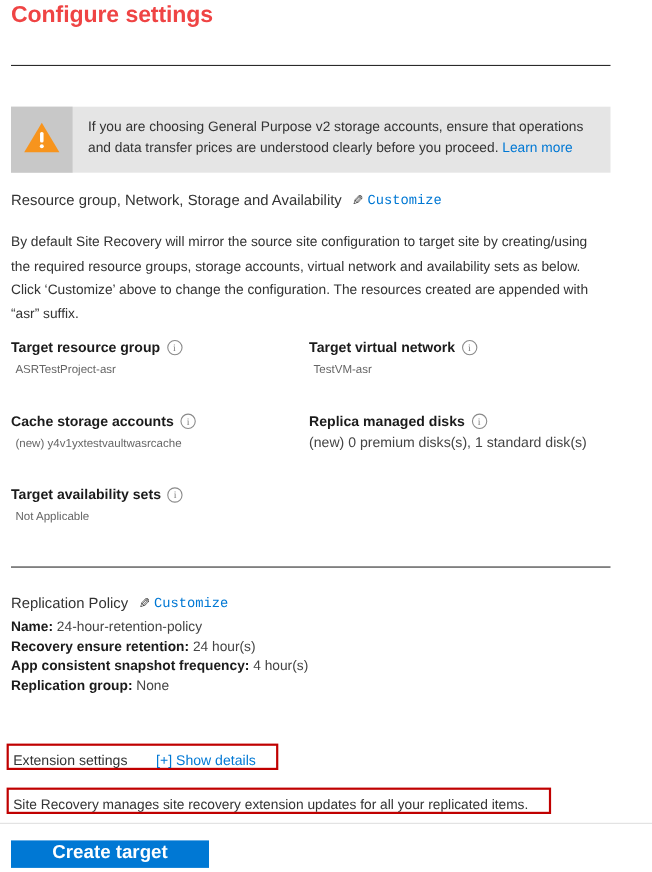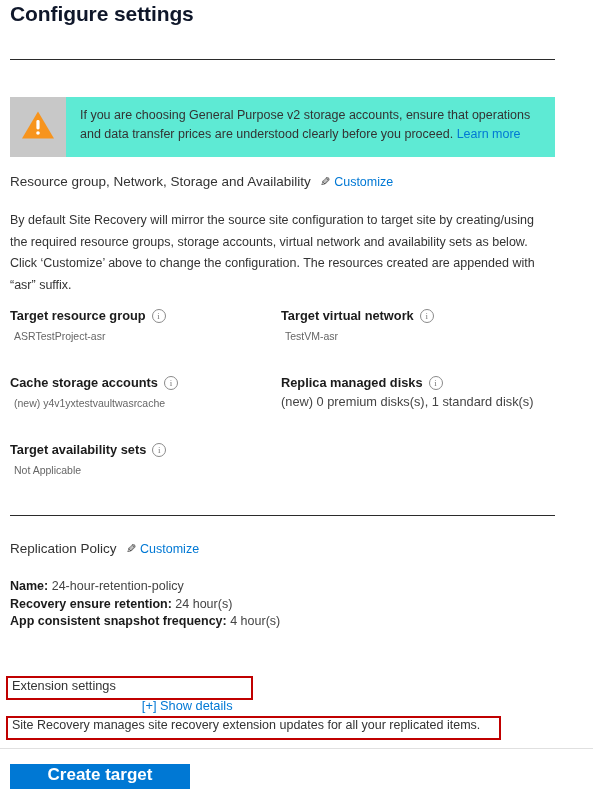--- a/index.html
+++ b/index.html
@@ -17,41 +17,41 @@
     -webkit-font-smoothing: antialiased;
   }
 
   
   .page-title {
     position: absolute;
     left: 10px;
     top: 2px;
     font-size: 21px;
     font-weight: 600;
-    color: #0f172a;
+    color: #ef4444;
     letter-spacing: -0.1px;
   }
 
   .top-rule {
     position: absolute;
     left: 10px;
     top: 59px;
     width: 545px;
     height: 1px;
     background: #2b2b2b;
   }
 
   
   .warn-banner {
     position: absolute;
     left: 10px;
     top: 97px;
     width: 545px;
     height: 60px;
-    background: #5eead4;
+    background: #e5e5e5;
     display: flex;
     align-items: stretch;
   }
   .warn-iconbox {
     width: 56px;
     background: #c8c8c8;
     display: flex;
     align-items: center;
     justify-content: center;
     flex: none;
@@ -87,20 +87,21 @@
   }
   .customize .pencil {
     font-size: 12.5px;
     color: #333333;
     transform: scaleX(-1);
     display: inline-block;
   }
   .customize .clabel {
     font-size: 12.5px;
     color: #0078d4;
+    font-family: Liberation Mono, monospace;
   }
 
   .sec-desc {
     position: absolute;
     left: 10px;
     width: 540px;
     font-size: 12.5px;
     line-height: 21.5px;
     color: #333333;
   }
@@ -150,37 +151,37 @@
     top: 515px;
     width: 545px;
     height: 1px;
     background: #2b2b2b;
   }
 
   
   .policy-list {
     position: absolute;
     left: 10px;
-    top: 578px;
+    top: 562px;
     font-size: 12.5px;
     line-height: 17.5px;
     color: #444444;
   }
   .policy-list b {
     color: #1b1b1b;
     font-weight: bold;
   }
 
   
   .redbox {
     position: absolute;
     border: 2px solid #c00000;
     box-sizing: border-box;
     display: flex;
-    align-items: flex-start;
+    align-items: flex-end;
   }
   #ext-settings-row {
     left: 6px;
     top: 676px;
     width: 247px;
     height: 24px;
     padding-left: 4px;
     gap: 26px;
   }
   #ext-note-row {
@@ -317,20 +318,24 @@
     <span>24-hour-retention-policy</span>
   </div>
   <div>
     <b>Recovery ensure retention:</b>
     <span>24 hour(s)</span>
   </div>
   <div>
     <b>App consistent snapshot frequency:</b>
     <span>4 hour(s)</span>
   </div>
+  <div>
+    <b>Replication group:</b>
+    <span>None</span>
+  </div>
 </div>
 
 <div class="redbox" id="ext-settings-row">
   <span class="ext-label">Extension settings</span>
   <span class="show-details">[+] Show details</span>
 </div>
 
 <div class="redbox" id="ext-note-row">
   <span class="ext-note">Site Recovery manages site recovery extension updates for all your replicated items.</span>
 </div>

